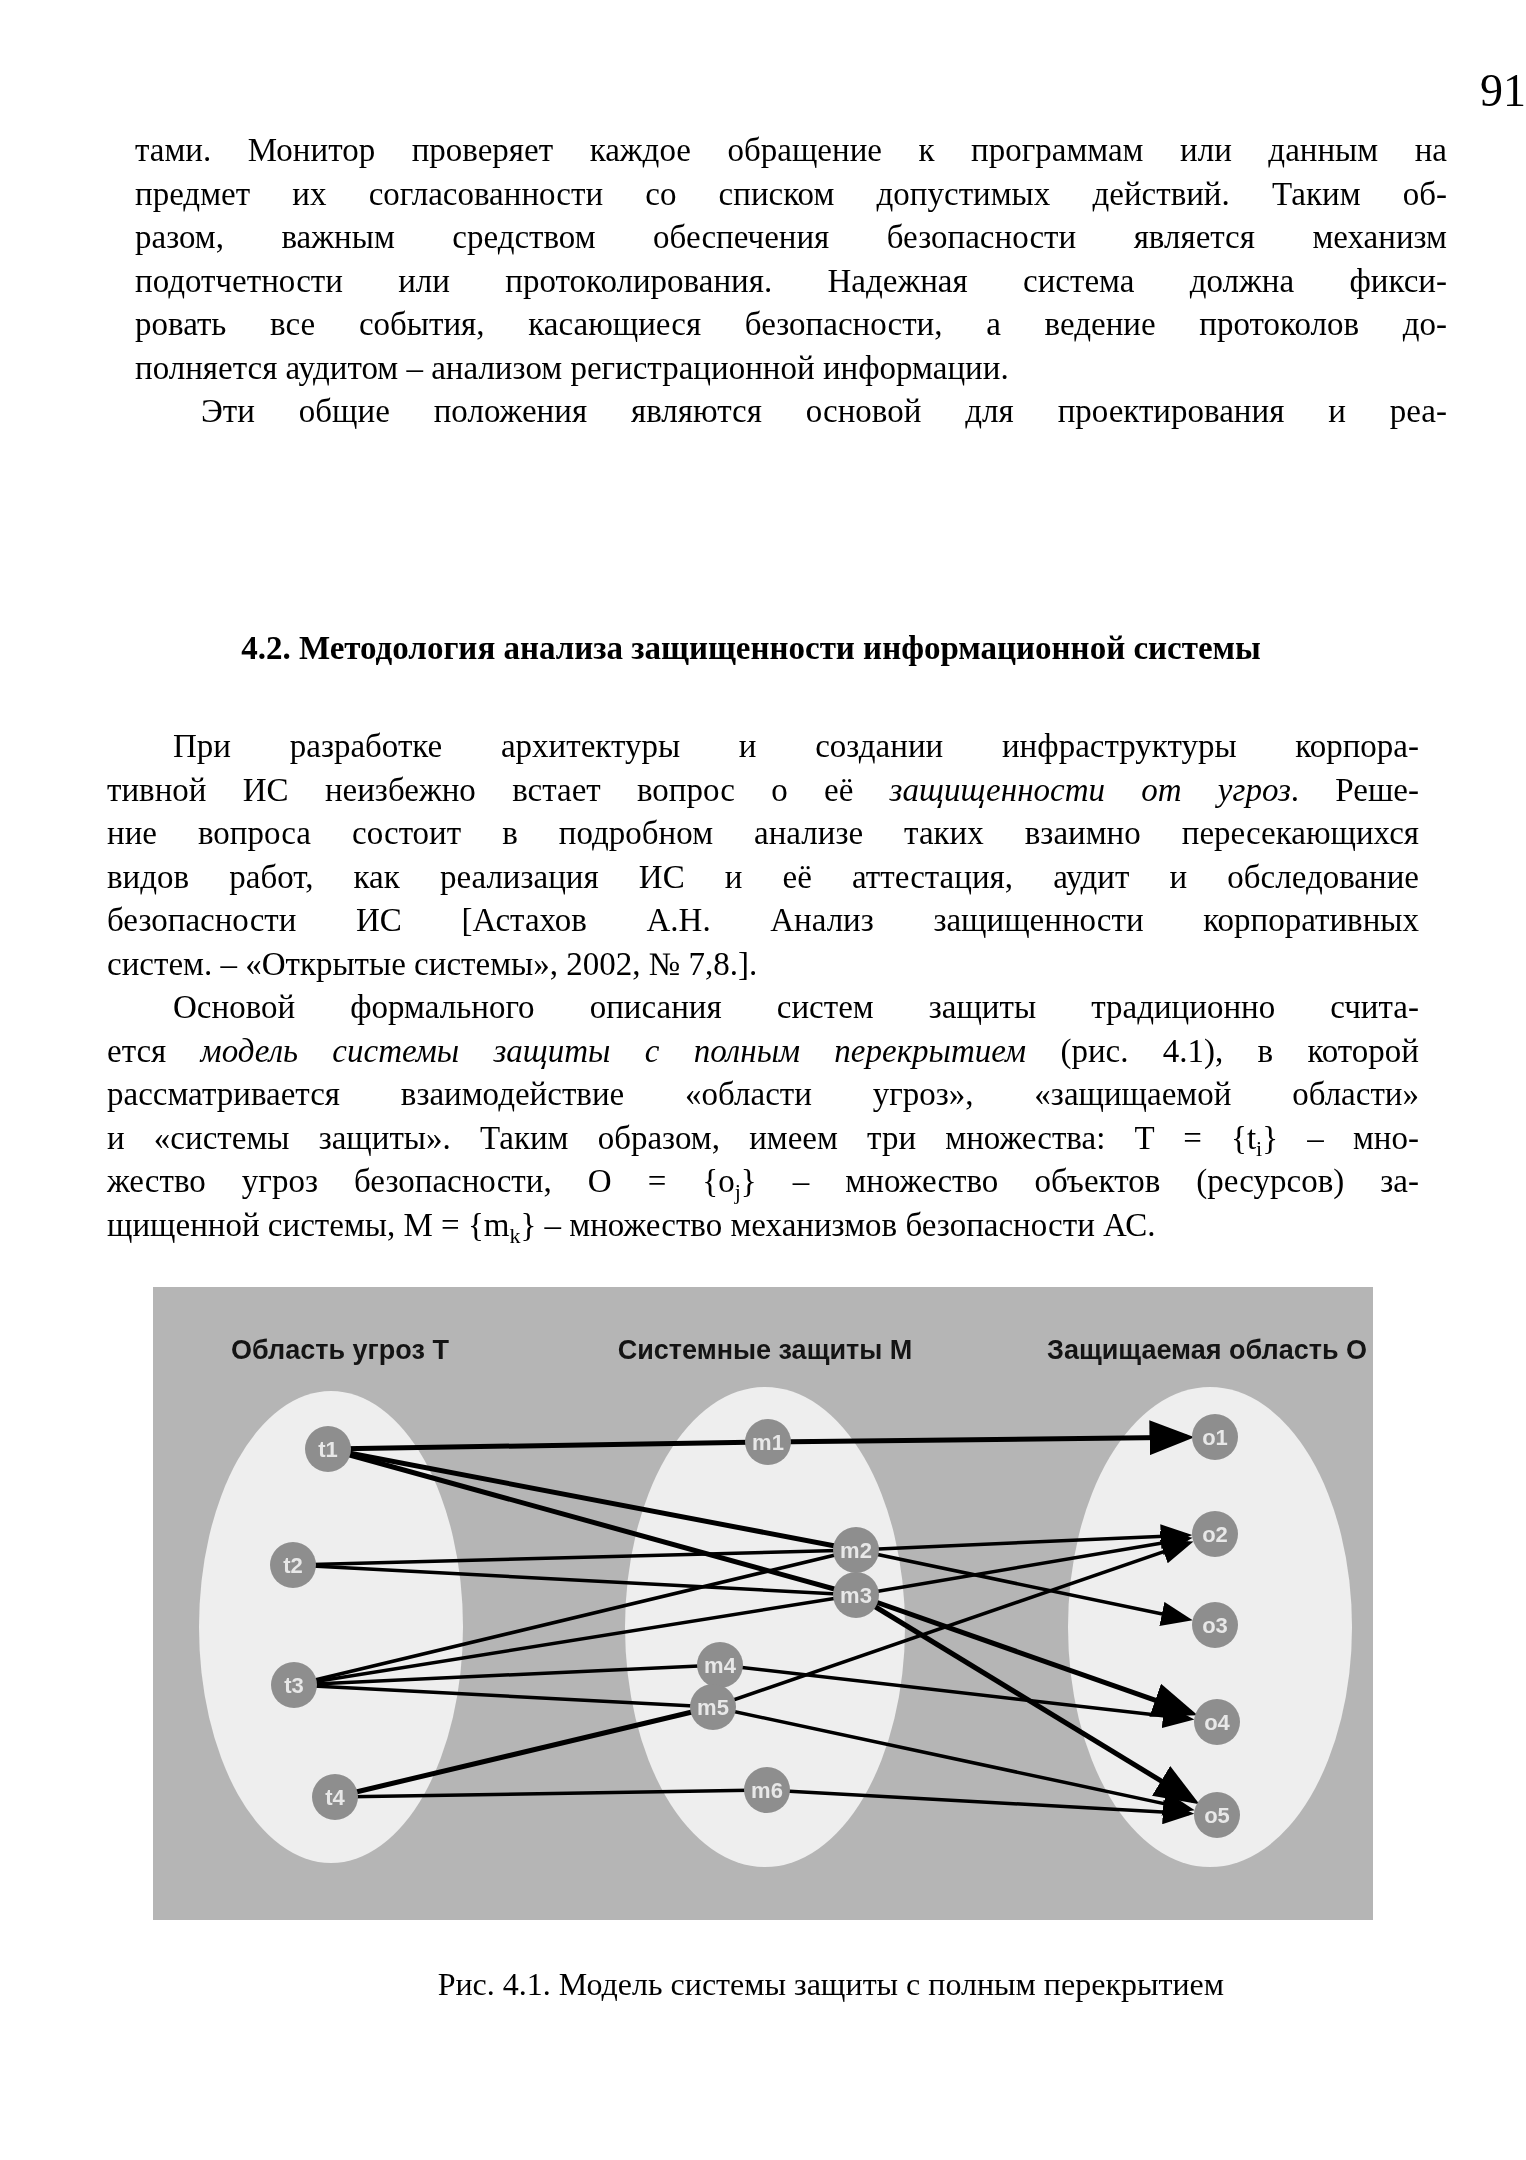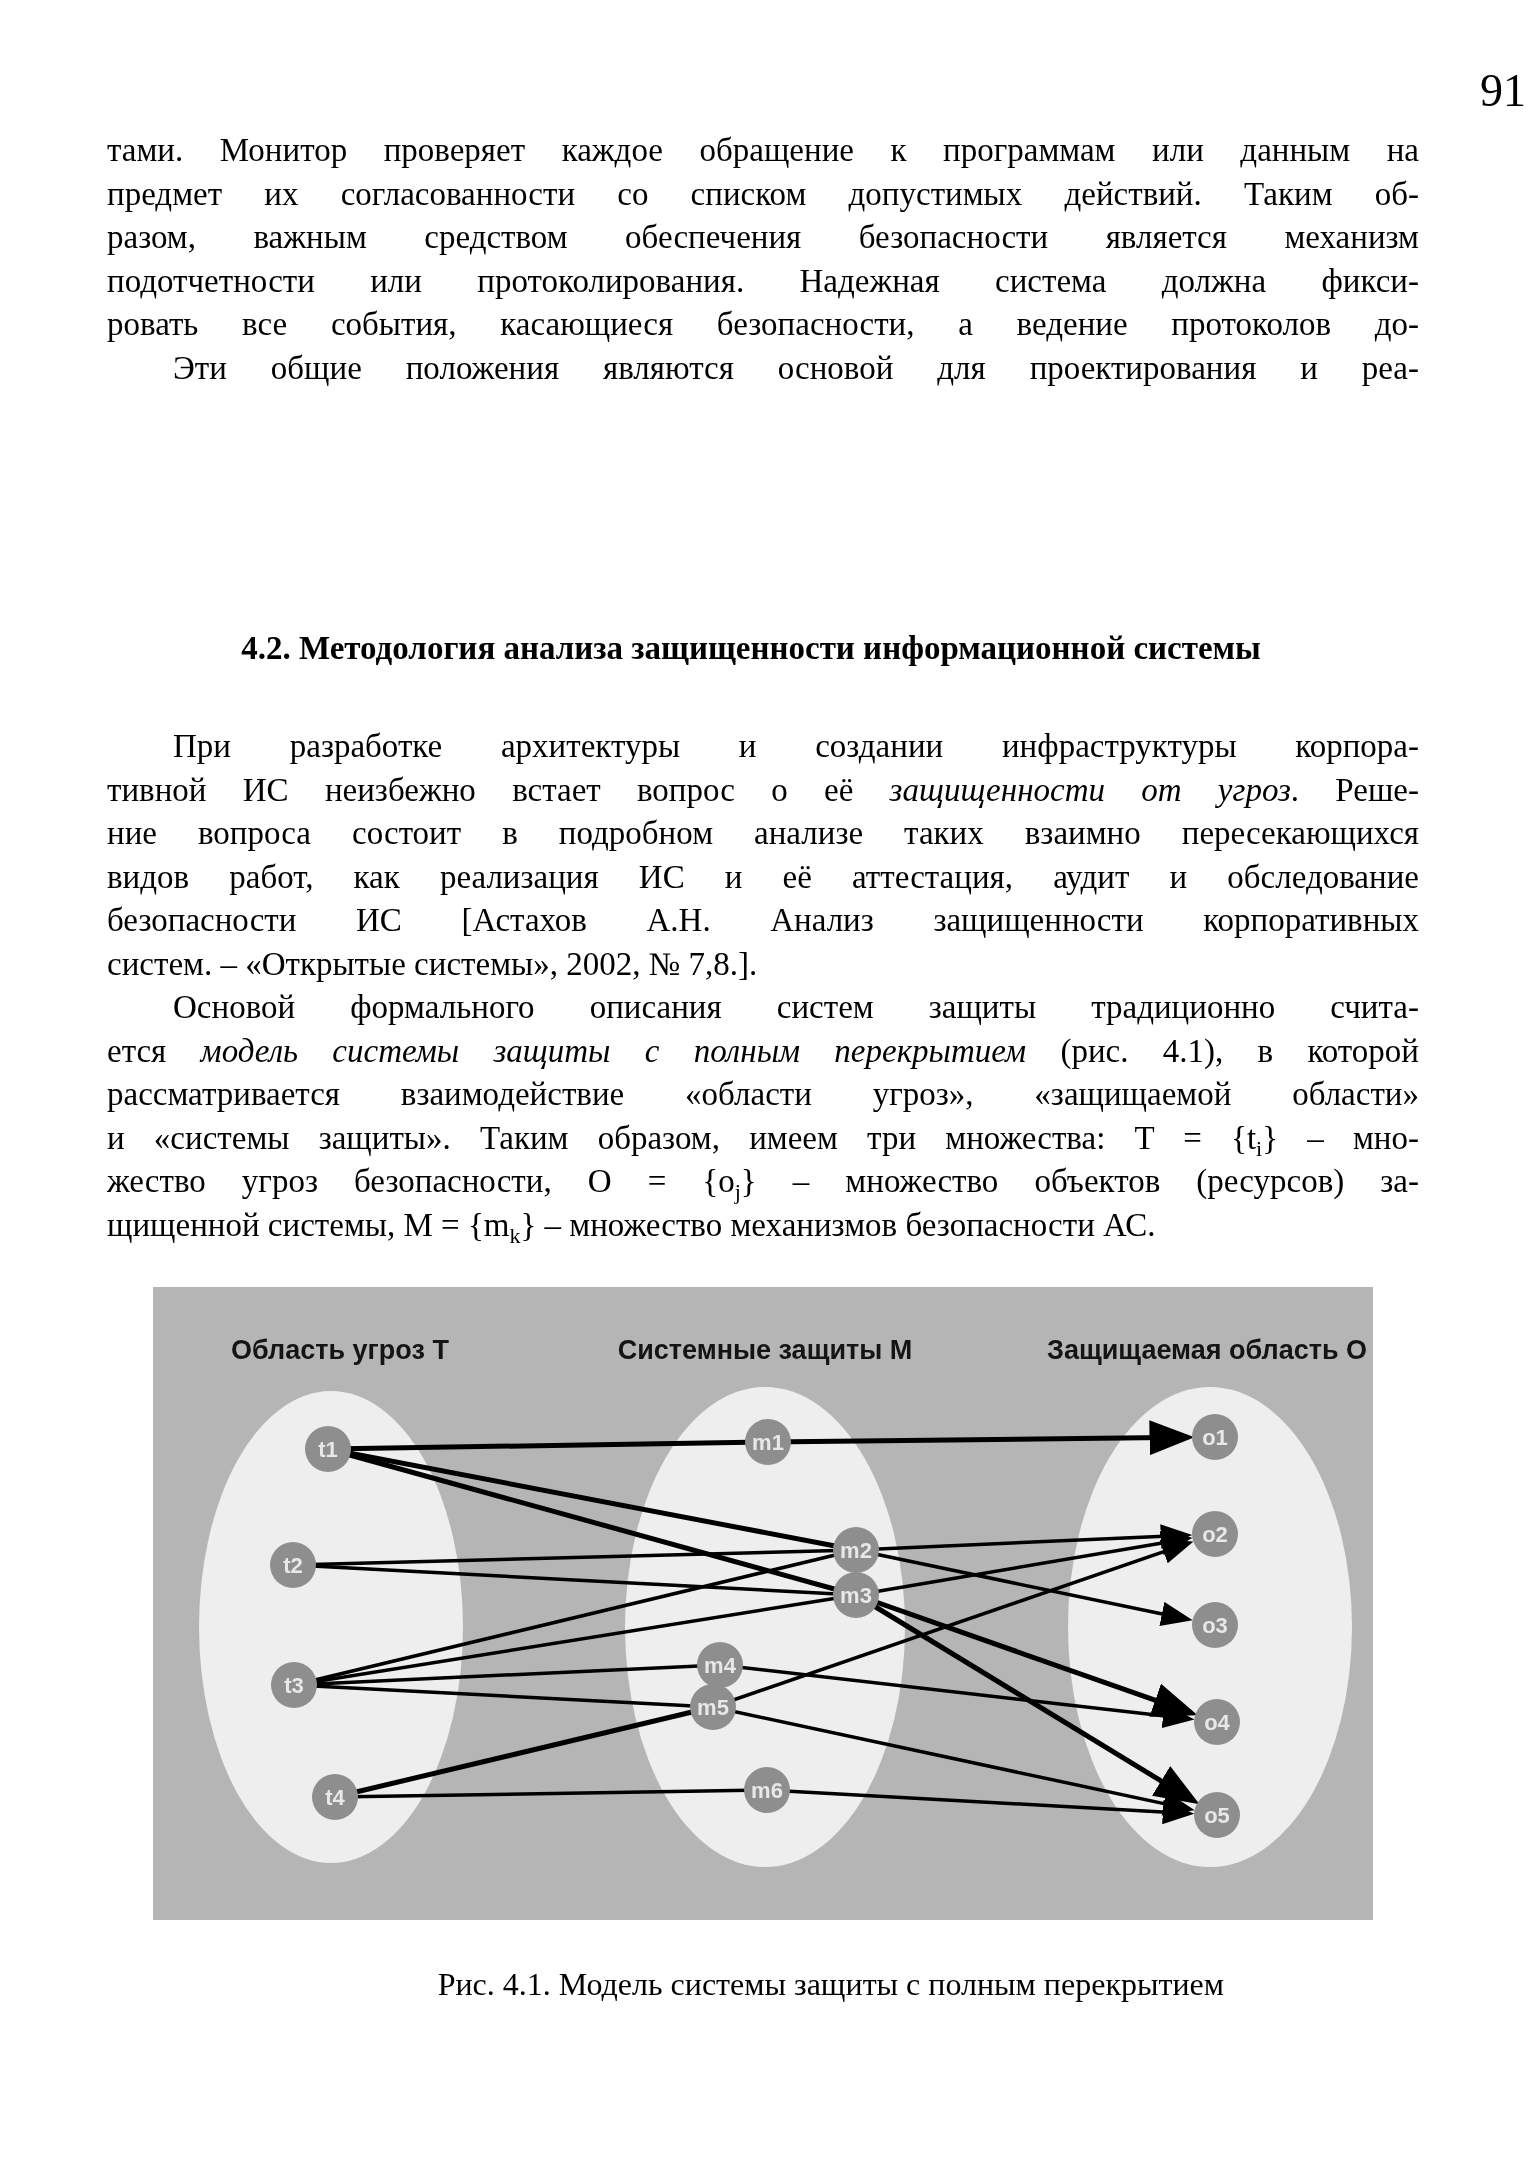--- a/index.html
+++ b/index.html
@@ -10,21 +10,21 @@
     overflow:hidden;
   }
   .page-number{
     position:absolute;top:64px;left:0;width:1526px;
     text-align:right;font-size:46px;
   }
   .textblock{
     position:absolute;left:107px;width:1312px;
     font-size:33px;line-height:43.5px;
   }
-  #block1{top:129px;}
+  #block1{top:129px;margin-left:28px;}
   #block2{top:725px;}
   .line{text-align:justify;text-align-last:justify;}
   .line.last{text-align-last:left;}
   .line.indent{text-indent:66px;}
   .run.italic{font-style:italic;}
   .run.sub{font-size:22px;vertical-align:-7px;line-height:0;}
   .section-heading{
     position:absolute;top:627px;left:95px;width:1312px;
     text-align:center;font-weight:bold;font-size:33px;line-height:43px;
   }
@@ -40,20 +40,21 @@
 <body>
 
 <div class="page-number">91</div>
 
 <div id="block1" class="textblock">
     <div class="line"><span class="run">тами. Монитор проверяет каждое обращение к программам или данным на</span></div>
     <div class="line"><span class="run">предмет их согласованности со списком допустимых действий. Таким об-</span></div>
     <div class="line"><span class="run">разом, важным средством обеспечения безопасности является механизм</span></div>
     <div class="line"><span class="run">подотчетности или протоколирования. Надежная система должна фикси-</span></div>
     <div class="line"><span class="run">ровать все события, касающиеся безопасности, а ведение протоколов до-</span></div>
+    <div class="line last"><span class="run">полняется аудитом – анализом регистрационной информации.</span></div>
     <div class="line indent"><span class="run">Эти общие положения являются основой для проектирования и реа-</span></div>
   </div>
 
 <div class="section-heading">4.2. Методология анализа защищенности информационной системы</div>
 
 <div id="block2" class="textblock">
     <div class="line indent"><span class="run">При разработке архитектуры и создании инфраструктуры корпора-</span></div>
     <div class="line"><span class="run">тивной ИС неизбежно встает вопрос о её </span><span class="run italic">защищенности от угроз</span><span class="run">. Реше-</span></div>
     <div class="line"><span class="run">ние вопроса состоит в подробном анализе таких взаимно пересекающихся</span></div>
     <div class="line"><span class="run">видов работ, как реализация ИС и её аттестация, аудит и обследование</span></div>

